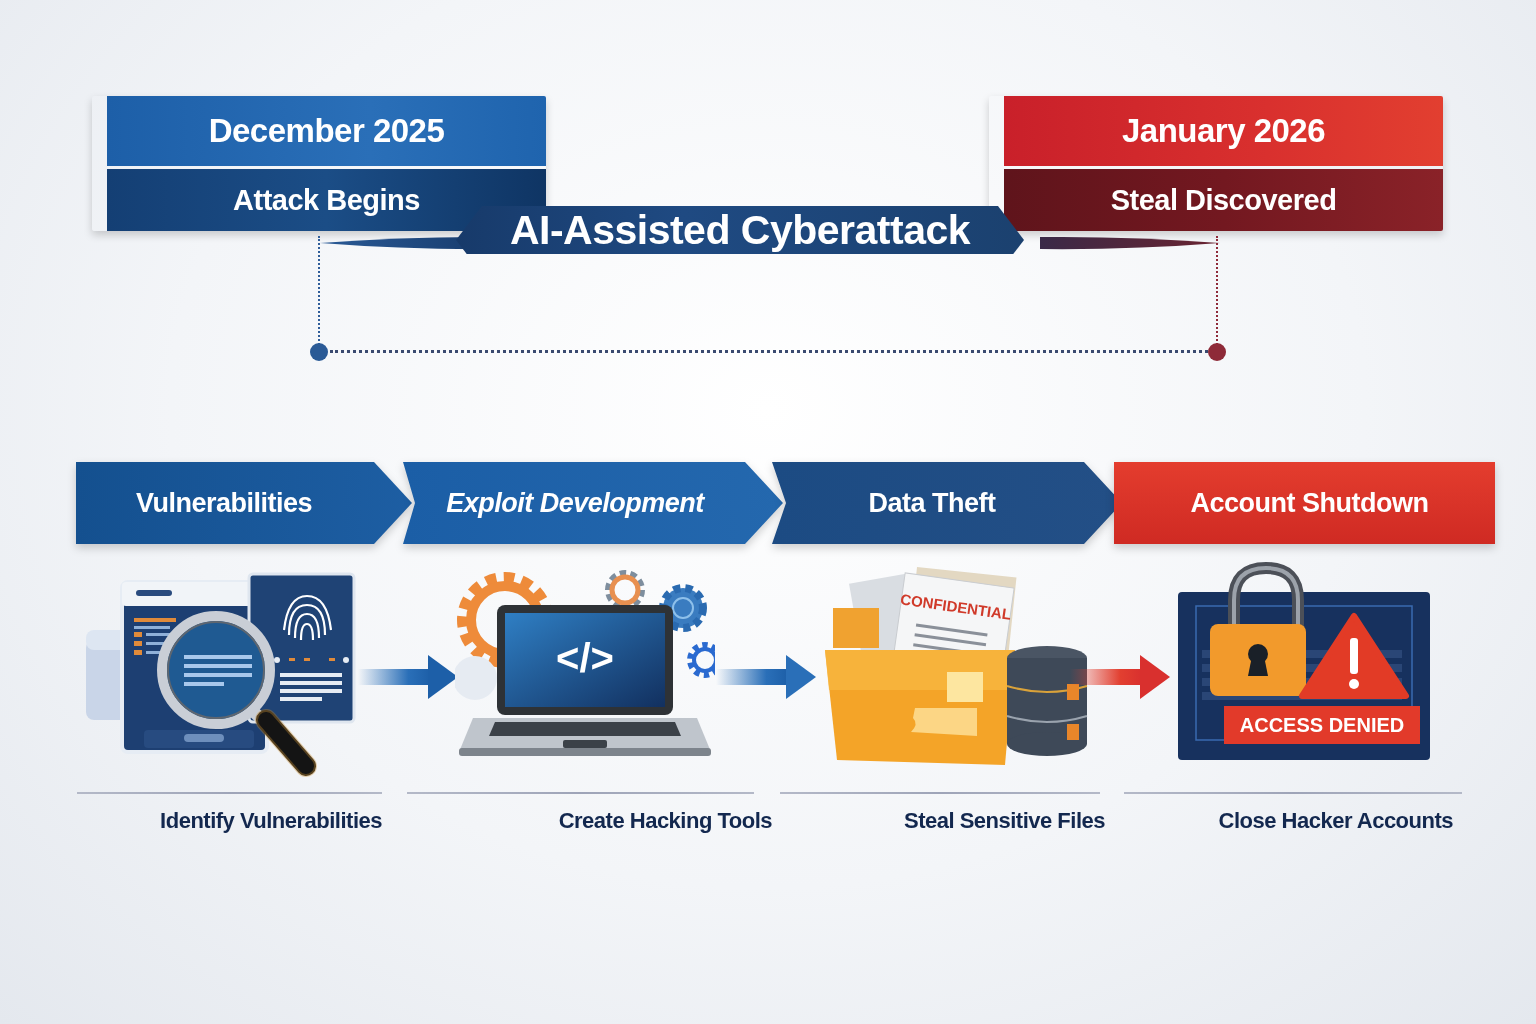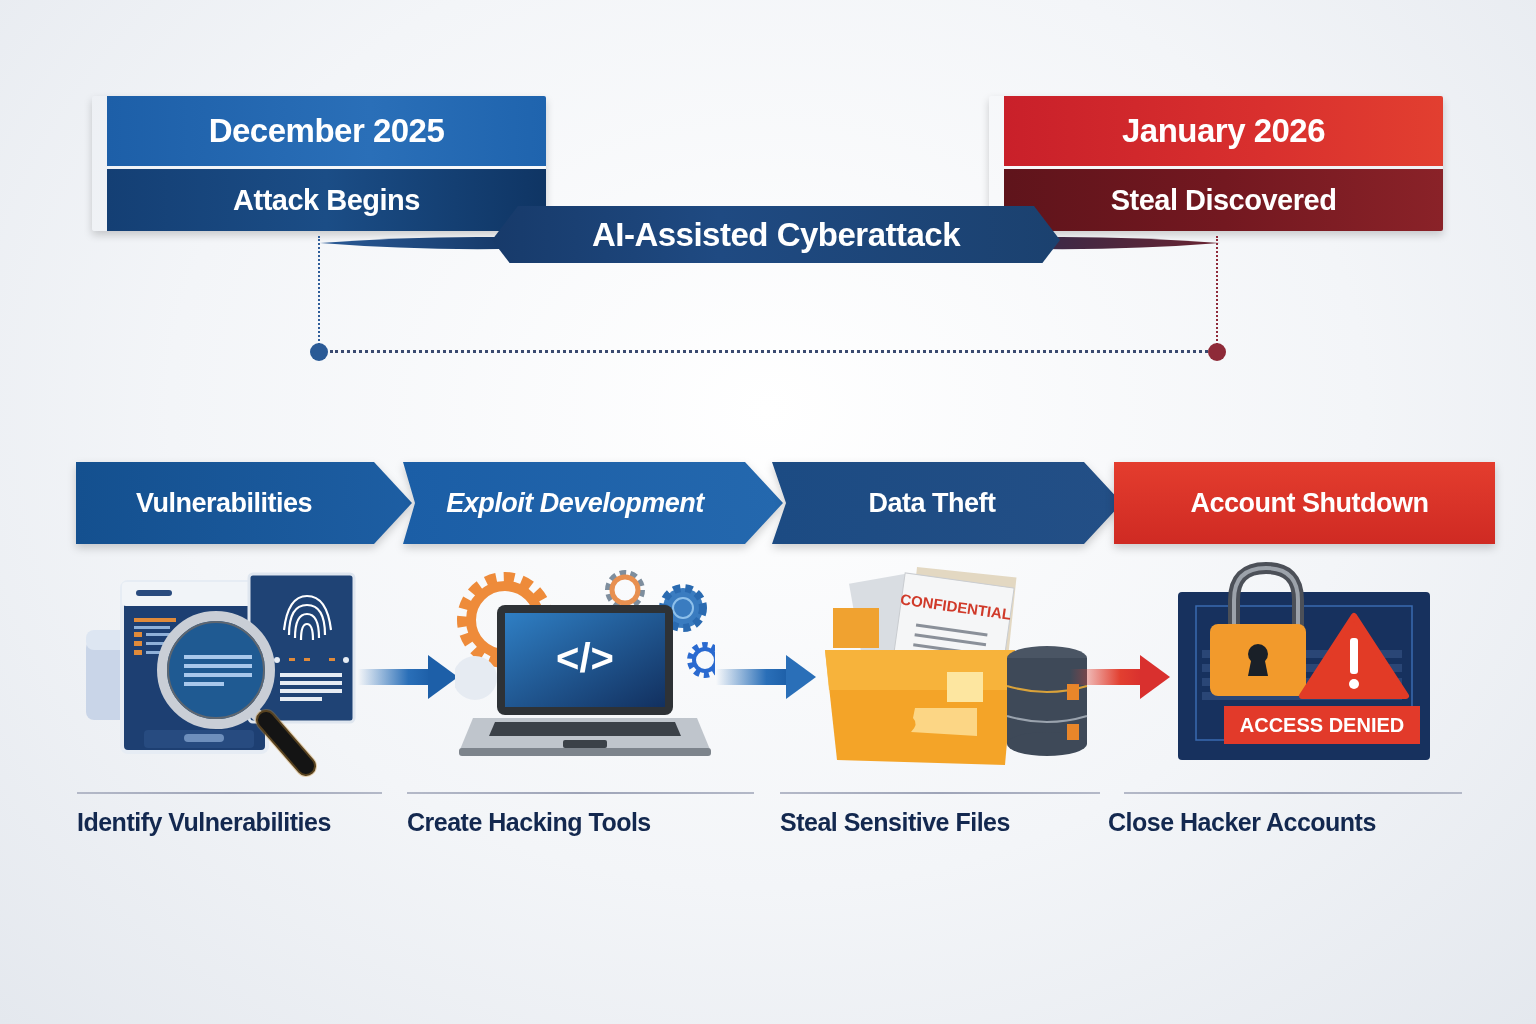--- a/index.html
+++ b/index.html
@@ -17,25 +17,25 @@
   .date-left { left: 92px; top: 96px; }
   .date-left .top { background: linear-gradient(90deg, #1d5fa8 0%, #2a6fb8 60%, #1f64ae 100%); }
   .date-left .bottom { background: linear-gradient(90deg, #143f74 0%, #1b4d86 50%, #0f3564 100%); }
   .date-right { left: 989px; top: 96px; }
   .date-right .top { background: linear-gradient(90deg, #c9202a 0%, #d9302e 60%, #e23f30 100%); }
   .date-right .bottom { background: linear-gradient(90deg, #5f141b 0%, #731820 50%, #8a2228 100%); }
 
   
   .banner-wing { position: absolute; top: 236px; height: 14px; }
   .banner {
-    position: absolute; left: 492px; top: 206px; width: 568px; height: 57px;
+    position: absolute; left: 456px; top: 206px; width: 568px; height: 48px;
     background: linear-gradient(90deg, #173a6a 0%, #1f4a82 40%, #1b416f 100%);
     clip-path: polygon(26px 0, 542px 0, 568px 34px, 542px 68px, 26px 68px, 0 34px);
     display: flex; align-items: center; justify-content: center;
-    color: #fff; font-weight: bold; font-size: 33px; letter-spacing: -0.5px;
+    color: #fff; font-weight: bold; font-size: 41px; letter-spacing: -0.5px;
   }
 
   
   .vdash { position: absolute; width: 0; border-left: 2px dotted; }
   .hdash { position: absolute; height: 0; border-top: 3px dotted #3a4a70; }
   .dot { position: absolute; width: 18px; height: 18px; border-radius: 50%; }
 
   
   .phase {
     position: absolute; top: 462px; height: 82px;
@@ -55,21 +55,21 @@
   .ph3 .phase-inner { background: linear-gradient(90deg, #1c4b83, #234f86); clip-path: polygon(0 0, 312px 0, 350px 41px, 312px 82px, 0 82px, 14px 41px); padding-right: 30px; }
   .ph4 { left: 1114px; width: 381px; }
   .ph4 .phase-inner { background: linear-gradient(180deg, #e43d2e, #cf2a23); padding-left: 10px; }
 
   
   .illus { position: absolute; top: 560px; height: 225px; }
   .flow-arrow { position: absolute; top: 655px; width: 100px; height: 44px; }
 
   
   .divider { position: absolute; top: 792px; height: 2px; background: linear-gradient(90deg, #b4b9c8, #9ea4b8, #b4b9c8); }
-  .caption { position: absolute; top: 808px; font-weight: bold; font-size: 25px; color: #13284f; letter-spacing: -0.5px; text-align: left; }
+  .caption { position: absolute; top: 808px; font-weight: bold; font-size: 22px; color: #13284f; letter-spacing: -0.5px; text-align: right; }
 </style>
 </head>
 <body>
 
 <div class="date-card date-left">
   <div class="top">December 2025</div>
   <div class="bottom">Attack Begins</div>
 </div>
 
 <div class="date-card date-right">

